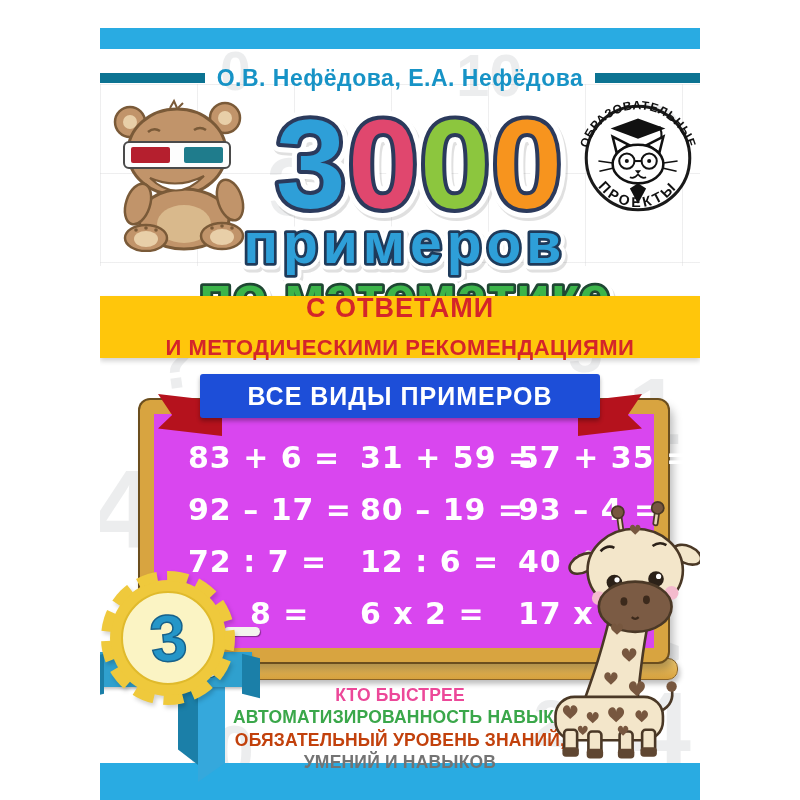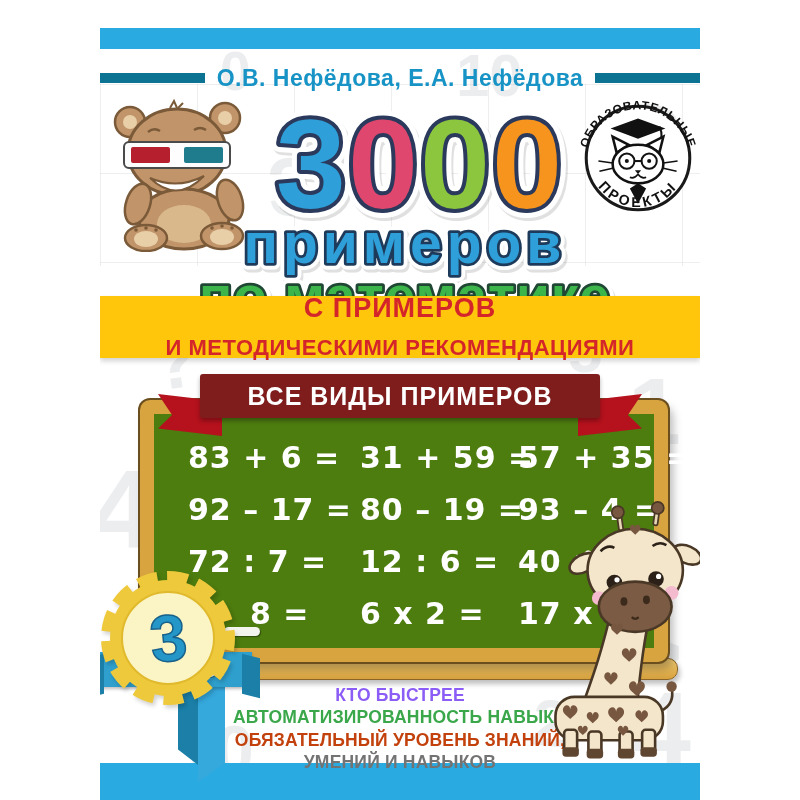--- a/index.html
+++ b/index.html
@@ -46,38 +46,38 @@
   .stroke-n{stroke-linejoin:round;}
 
   .banner{position:absolute;left:0;top:268px;width:100%;height:62px;background:#FFC60B;z-index:4;
           display:flex;flex-direction:column;justify-content:center;align-items:center;
           box-shadow:0 3px 5px rgba(0,0,0,.18);}
   .banner .b1{color:#D4252A;font-size:27px;font-weight:800;letter-spacing:1px;}
   .banner .b2{color:#D4252A;font-size:22px;font-weight:800;letter-spacing:.5px;margin-top:11px;}
 
   
   .board{position:absolute;left:40px;top:372px;width:528px;height:262px;z-index:5;
-         background:#4d7c0f;border:14px solid #D8A440;border-radius:10px;box-sizing:border-box;
+         background:#d946ef;border:14px solid #D8A440;border-radius:10px;box-sizing:border-box;
          box-shadow:0 0 0 2px #6b4e1e, 5px 7px 10px rgba(0,0,0,.28);}
   .board-grid{position:absolute;inset:0;display:grid;grid-template-columns:172px 158px 1fr;
               grid-auto-rows:52px;padding:26px 0 0 34px;}
   .board-grid span{color:#ffffff;font-family:"DejaVu Sans", sans-serif;font-weight:bold;
                    font-size:30px;letter-spacing:1px;white-space:nowrap;}
   .board-grid span:nth-child(10){padding-left:62px;}
   .chalk-dash{position:absolute;left:70px;bottom:12px;width:36px;height:9px;border-radius:5px;
               background:#f4f4ee;box-shadow:1px 1px 1px rgba(0,0,0,.4);}
   .chalk-mini{position:absolute;left:428px;top:142px;width:26px;height:9px;border-radius:4px;
               background:#f1ece4;transform:rotate(38deg);box-shadow:1px 1px 1px rgba(0,0,0,.4);}
   .tray{position:absolute;left:28px;top:630px;width:548px;height:20px;z-index:4;border-radius:10px;
         background:linear-gradient(#F4CD73,#D7A23E);border:1px solid #8a6428;
         box-shadow:2px 4px 5px rgba(0,0,0,.25);}
 
   
   .ribbon{position:absolute;left:100px;top:346px;width:400px;height:44px;z-index:6;}
-  .ribbon-band{position:absolute;left:0;top:0;width:100%;height:44px;background:#7f1d1d;
+  .ribbon-band{position:absolute;left:0;top:0;width:100%;height:44px;background:#1d4ed8;
                display:flex;align-items:center;justify-content:center;border-radius:3px;
                box-shadow:0 3px 4px rgba(0,0,0,.3);}
   .ribbon-band span{color:#ffffff;font-size:25px;font-weight:800;letter-spacing:1px;}
   .flag{position:absolute;top:20px;width:64px;height:42px;background:#B5121D;z-index:-1;}
   .flag.l{left:-42px;clip-path:polygon(0 0,100% 18%,100% 100%,0 82%,22% 50%);}
   .flag.r{right:-42px;clip-path:polygon(0 18%,100% 0,78% 50%,100% 82%,0 100%);}
 
   
   .badge{position:absolute;left:0px;top:548px;width:170px;height:210px;z-index:8;}
   .tail-l{position:absolute;left:78px;top:100px;width:24px;height:92px;background:#1B7FA8;
@@ -95,21 +95,21 @@
   .badge-star{position:absolute;left:10px;top:4px;width:116px;height:116px;border-radius:50%;
               background:#EFC93C;z-index:4;filter:drop-shadow(2px 3px 2px rgba(0,0,0,.18));}
   .badge-star::before{content:"";position:absolute;inset:-9px;border:10px dashed #EFC93C;border-radius:50%;}
   .badge-inner{position:absolute;inset:11px;border-radius:50%;background:#FBF4C4;border:2px solid #E0BA2C;
                display:flex;align-items:center;justify-content:center;}
   .badge-num{color:#2596C8;font-size:66px;font-weight:900;-webkit-text-stroke:1.5px #17618a;transform:rotate(-6deg);}
 
   
   .footer{position:absolute;left:128px;top:656px;width:344px;z-index:6;text-align:center;
           font-weight:800;font-size:17.5px;line-height:1.28;letter-spacing:.2px;}
-  .ft0{color:#8b5cf6;} .ft1{color:#3AA74A;} .ft2{color:#c2410c;} .ft3{color:#737373;}
+  .ft0{color:#ec4899;} .ft1{color:#3AA74A;} .ft2{color:#c2410c;} .ft3{color:#737373;}
 
   
   #stamp{position:absolute;left:470px;top:62px;width:136px;height:136px;z-index:7;}
   #teddy{position:absolute;left:4px;top:64px;width:160px;height:160px;z-index:7;}
   #giraffe{position:absolute;left:452px;top:458px;width:156px;height:290px;z-index:9;}
 </style>
 </head>
 <body>
 
 <div class="page">
@@ -153,21 +153,21 @@
       <text x="235" y="57" text-anchor="middle" font-size="57" letter-spacing="5" fill="#2E9FD8">примеров</text>
     </svg>
 
     <svg id="tline2" class="title" viewBox="0 0 550 72">
       <text x="275" y="55" text-anchor="middle" font-size="55" letter-spacing="1" class="stroke-w" stroke-width="13">по математике</text>
       <text x="275" y="55" text-anchor="middle" font-size="55" letter-spacing="1" class="stroke-n" stroke="#1f4733" fill="#1f4733" stroke-width="5.5">по математике</text>
       <text x="275" y="55" text-anchor="middle" font-size="55" letter-spacing="1" fill="#3CB54A">по математике</text>
     </svg>
 
     <div class="banner">
-      <div class="b1">С ПРИМЕРОВ</div>
+      <div class="b1">С ОТВЕТАМИ</div>
       <div class="b2">И МЕТОДИЧЕСКИМИ РЕКОМЕНДАЦИЯМИ</div>
     </div>
 
     <div class="tray"></div>
 
     <div class="board">
       <div class="board-grid">
         <span>83 + 6 =</span>
         <span>31 + 59 =</span>
         <span>57 + 35 =</span>

